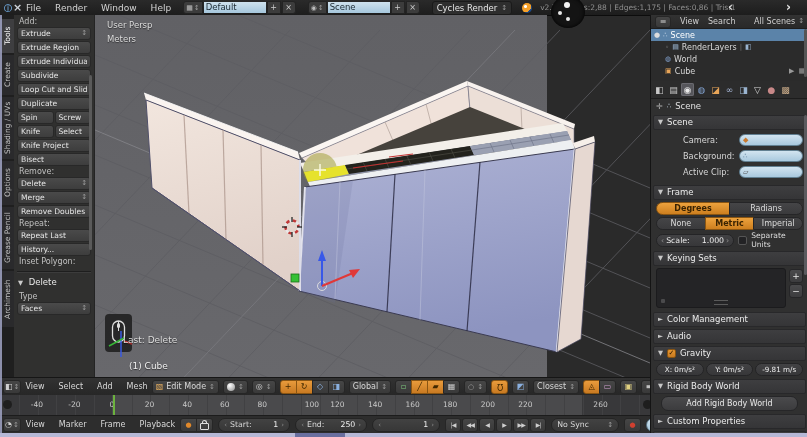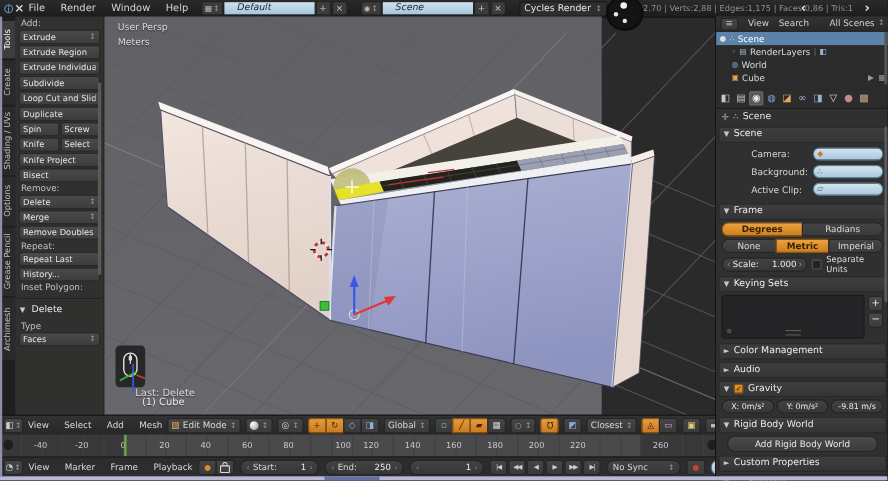--- a/index.html
+++ b/index.html
@@ -11,21 +11,21 @@
   .topbar{left:0;top:0;width:807px;height:15px;background:linear-gradient(#2a2a2a,#1d1d1d);
           border-bottom:1px solid #0c0c0c;display:flex;align-items:center;font-size:9px;color:#d4d4d4;}
   .applogo{width:26px;text-align:center;font-size:11px;font-weight:bold;color:#cfd4da;}
   .info-dot{color:#6fa8dc;font-size:8px;margin-right:1px;}
   .menu-row{display:inline-flex;gap:14px;}
   .menu-item{cursor:default;white-space:nowrap;}
   .db-group{display:inline-flex;align-items:center;margin-left:12px;gap:1px;}
   .db-icon{background:#3c3c3c;border:1px solid #232323;border-radius:3px 0 0 3px;height:11px;
            padding:0 2px;font-size:7px;color:#bbb;display:inline-flex;align-items:center;gap:1px;}
   .db-field{background:linear-gradient(#cfe2ee,#a5c6dc);color:#1c2a33;height:11px;line-height:11px;
-            padding:0 12px;font-size:8.5px;min-width:58px;font-style:italic;}
+            padding:0 2px;font-size:8.5px;min-width:58px;}
   .db-btn{background:#3c3c3c;border:1px solid #232323;height:11px;width:12px;text-align:center;
           line-height:11px;font-size:8px;color:#ccc;}
   .db-btn.last{border-radius:0 3px 3px 0;}
   .engine-dd{margin-left:12px;background:#2e2e2e;border:1px solid #1a1a1a;border-radius:3px;height:12px;
              display:inline-flex;align-items:center;padding:0 4px;gap:4px;font-size:8.5px;color:#e6e6e6;}
   .blender-icon{width:10px;height:10px;border-radius:50%;margin-left:10px;
                 background:radial-gradient(circle at 35% 35%,#fff 0 15%,#f5a02a 16% 60%,#1c4b8c 61% 100%);}
   .stats{margin-left:8px;font-size:7.5px;color:#8f8f8f;white-space:nowrap;width:196px;overflow:hidden;}
   .watermark{left:551px;top:-4px;width:34px;height:32px;border-radius:50%;background:#141414;z-index:5;
              box-shadow:inset 0 0 4px #000;}
@@ -399,21 +399,21 @@
         <rect x="17.5" y="306" width="12" height="21" rx="6" fill="none" stroke="#dddddd" stroke-width="1.3"></rect>
         <line x1="23.5" y1="306" x2="23.5" y2="316" stroke="#dddddd" stroke-width="1"></line>
         <rect x="22" y="308" width="3" height="5" rx="1.5" fill="#dddddd"></rect>
         <line x1="26" y1="316" x2="26" y2="342" stroke="#3a5ae0" stroke-width="1.5"></line>
         <line x1="14" y1="331" x2="29" y2="323" stroke="#38b838" stroke-width="1.5"></line>
         <line x1="29" y1="326" x2="37" y2="329" stroke="#d03838" stroke-width="1.5"></line>
       </g>
     </svg>
     <div class="vp-label" style="left:12px;top:5px;">User Persp</div>
     <div class="vp-label" style="left:12px;top:19px;">Meters</div>
-    <div class="vp-label" style="left:28px;top:338px;font-size:9px;">Last: Delete</div>
+    <div class="vp-label" style="left:28px;top:320px;font-size:9px;">Last: Delete</div>
     <div class="vp-label" style="left:34px;top:346px;font-size:9px;color:#efefef;">(1) Cube</div>
   </div>
 
   <div class="abs vh">
     <span class="icon-btn">
       <span>◧</span>
       <span class="dd-arrow">↕</span>
     </span>
     <span class="menu-row" id="vh-menus">
         <span class="menu-item">View</span>

